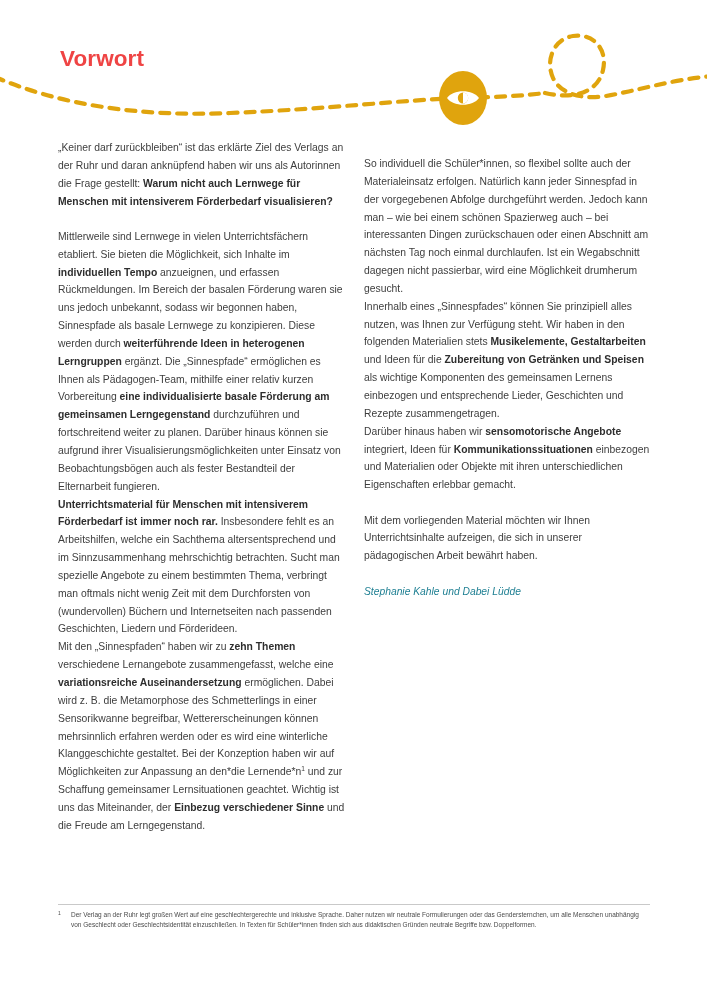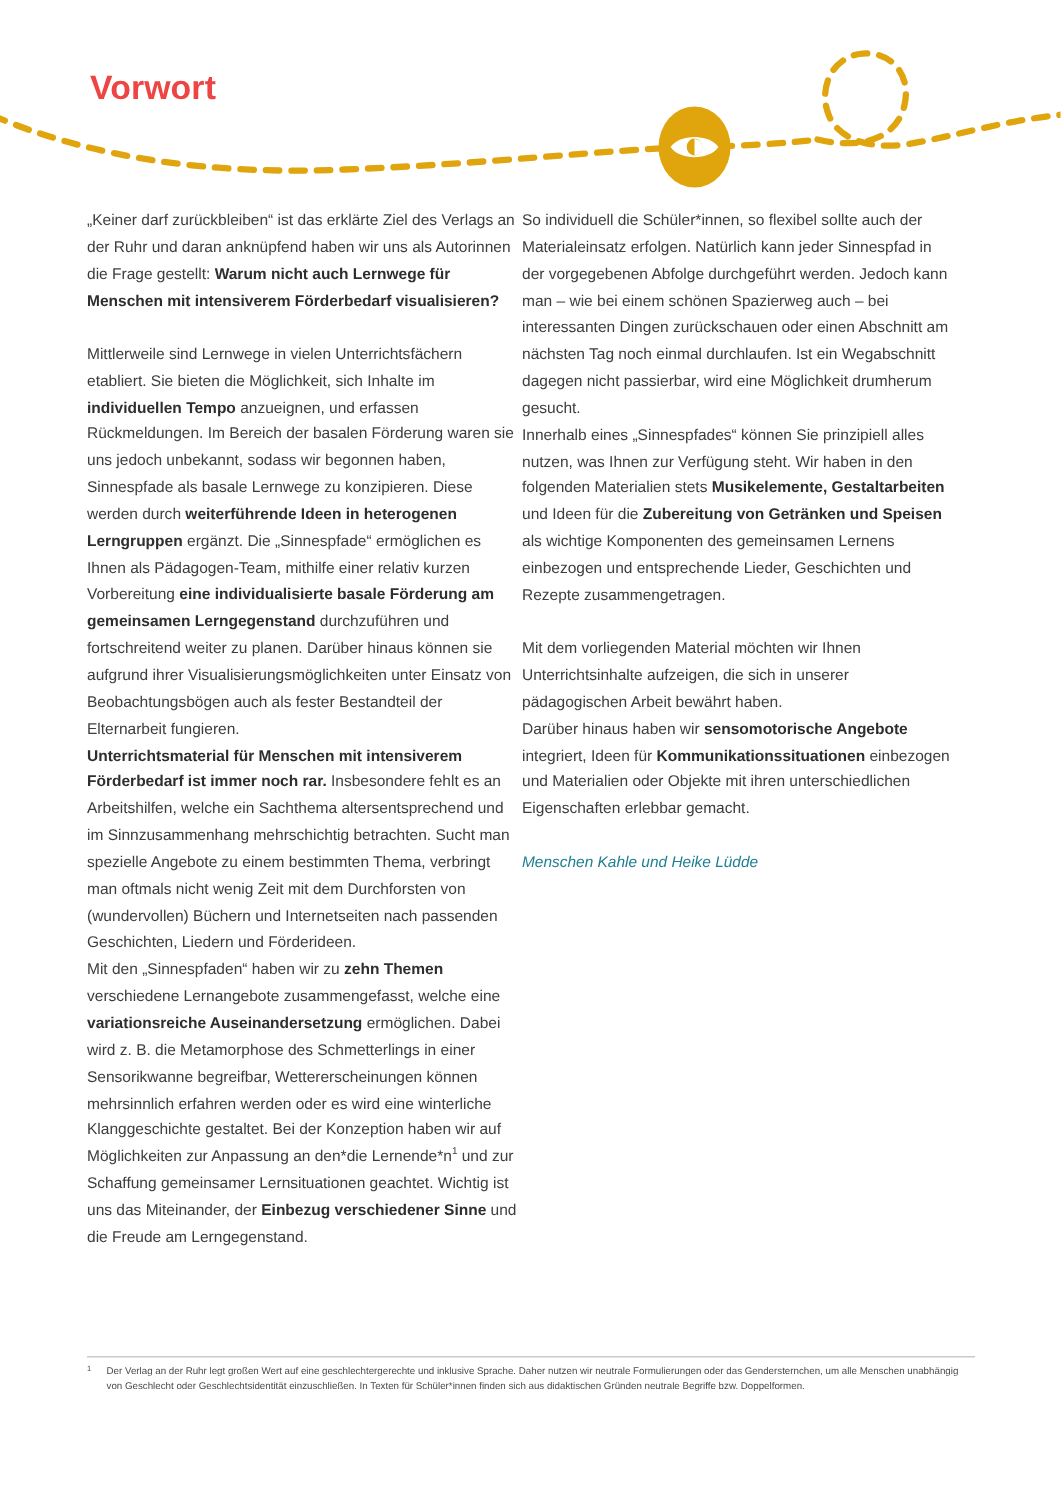--- a/index.html
+++ b/index.html
@@ -53,21 +53,21 @@
   .column {
     position: absolute;
     top: 0;
     width: 288px;
     font-size: 10.35px;
     line-height: 17.85px;
     color: #3d3d3d;
     text-align: left;
   }
   .col-left  { left: 58px; }
-  .col-right { left: 348px; }
+  .col-right { left: 364px; margin-top: 16px; }
 
   .para {
     margin: 0;
   }
   .para + .para {
     margin-top: 0;
   }
   .para.spaced {
     margin-top: 17.5px;
   }
@@ -153,23 +153,23 @@
 <div class="content">
   <div class="column col-left">
       <div class="para"><span>„Keiner darf zurückbleiben“ ist das erklärte Ziel des Verlags an der Ruhr und daran anknüpfend haben wir uns als Autorinnen die Frage gestellt: </span><b>Warum nicht auch Lernwege für Menschen mit intensiverem Förderbedarf visualisieren?</b></div>
       <div class="para spaced"><span>Mittlerweile sind Lernwege in vielen Unterrichtsfächern etabliert. Sie bieten die Möglichkeit, sich Inhalte im </span><b>individuellen Tempo</b><span> anzueignen, und erfassen Rückmeldungen. Im Bereich der basalen Förderung waren sie uns jedoch unbekannt, sodass wir begonnen haben, Sinnespfade als basale Lernwege zu konzipieren. Diese werden durch </span><b>weiterführende Ideen in heterogenen Lerngruppen</b><span> ergänzt. Die „Sinnespfade“ ermöglichen es Ihnen als Pädagogen-Team, mithilfe einer relativ kurzen Vorbereitung </span><b>eine individualisierte basale Förderung am gemeinsamen Lerngegenstand</b><span> durchzuführen und fortschreitend weiter zu planen. Darüber hinaus können sie aufgrund ihrer Visualisierungsmöglichkeiten unter Einsatz von Beobachtungsbögen auch als fester Bestandteil der Elternarbeit fungieren.</span></div>
       <div class="para"><b>Unterrichtsmaterial für Menschen mit intensiverem Förderbedarf ist immer noch rar.</b><span> Insbesondere fehlt es an Arbeitshilfen, welche ein Sachthema altersentsprechend und im Sinnzusammenhang mehrschichtig betrachten. Sucht man spezielle Angebote zu einem bestimmten Thema, verbringt man oftmals nicht wenig Zeit mit dem Durchforsten von (wundervollen) Büchern und Internetseiten nach passenden Geschichten, Liedern und Förderideen.</span></div>
       <div class="para"><span>Mit den „Sinnespfaden“ haben wir zu </span><b>zehn Themen</b><span> verschiedene Lernangebote zusammengefasst, welche eine </span><b>variationsreiche Auseinandersetzung</b><span> ermöglichen. Dabei wird z. B. die Metamorphose des Schmetterlings in einer Sensorikwanne begreifbar, Wettererscheinungen können mehrsinnlich erfahren werden oder es wird eine winterliche Klanggeschichte gestaltet. Bei der Konzeption haben wir auf Möglichkeiten zur Anpassung an den*die Lernende*n</span><sup class="fnref">1</sup><span> und zur Schaffung gemeinsamer Lernsituationen geachtet. Wichtig ist uns das Miteinander, der </span><b>Einbezug verschiedener Sinne</b><span> und die Freude am Lerngegenstand.</span></div>
     </div>
   <div class="column col-right">
     <div class="para"><span>So individuell die Schüler*innen, so flexibel sollte auch der Materialeinsatz erfolgen. Natürlich kann jeder Sinnespfad in der vorgegebenen Abfolge durchgeführt werden. Jedoch kann man – wie bei einem schönen Spazierweg auch – bei interessanten Dingen zurückschauen oder einen Abschnitt am nächsten Tag noch einmal durchlaufen. Ist ein Wegabschnitt dagegen nicht passierbar, wird eine Möglichkeit drumherum gesucht.</span></div>
       <div class="para"><span>Innerhalb eines „Sinnespfades“ können Sie prinzipiell alles nutzen, was Ihnen zur Verfügung steht. Wir haben in den folgenden Materialien stets </span><b>Musikelemente, Gestaltarbeiten</b><span> und Ideen für die </span><b>Zubereitung von Getränken und Speisen</b><span> als wichtige Komponenten des gemeinsamen Lernens einbezogen und entsprechende Lieder, Geschichten und Rezepte zusammengetragen.</span></div>
+      <div class="para"><span>Darüber hinaus haben wir </span><b>sensomotorische Angebote</b><span> integriert, Ideen für </span><b>Kommunikationssituationen</b><span> einbezogen und Materialien oder Objekte mit ihren unterschiedlichen Eigenschaften erlebbar gemacht.</span></div>
       <div class="para spaced"><span>Mit dem vorliegenden Material möchten wir Ihnen Unterrichtsinhalte aufzeigen, die sich in unserer pädagogischen Arbeit bewährt haben.</span></div>
-      <div class="para"><span>Darüber hinaus haben wir </span><b>sensomotorische Angebote</b><span> integriert, Ideen für </span><b>Kommunikationssituationen</b><span> einbezogen und Materialien oder Objekte mit ihren unterschiedlichen Eigenschaften erlebbar gemacht.</span></div>
-      <div class="signature">Menschen Kahle und Heike Lüdde</div>
+      <div class="signature">Stephanie Kahle und Dabei Lüdde</div>
   </div>
 </div>
 
 <div class="footnote-area">
   <div class="footnote-rule"></div>
   <div class="footnote">
     <span class="footnote-marker">1</span>
     <span>Der Verlag an der Ruhr legt großen Wert auf eine geschlechtergerechte und inklusive Sprache. Daher nutzen wir neutrale Formulierungen oder das Gendersternchen, um alle Menschen unabhängig von Geschlecht oder Geschlechtsidentität einzuschließen. In Texten für Schüler*innen finden sich aus didaktischen Gründen neutrale Begriffe bzw. Doppelformen.</span>
   </div>
 </div>

